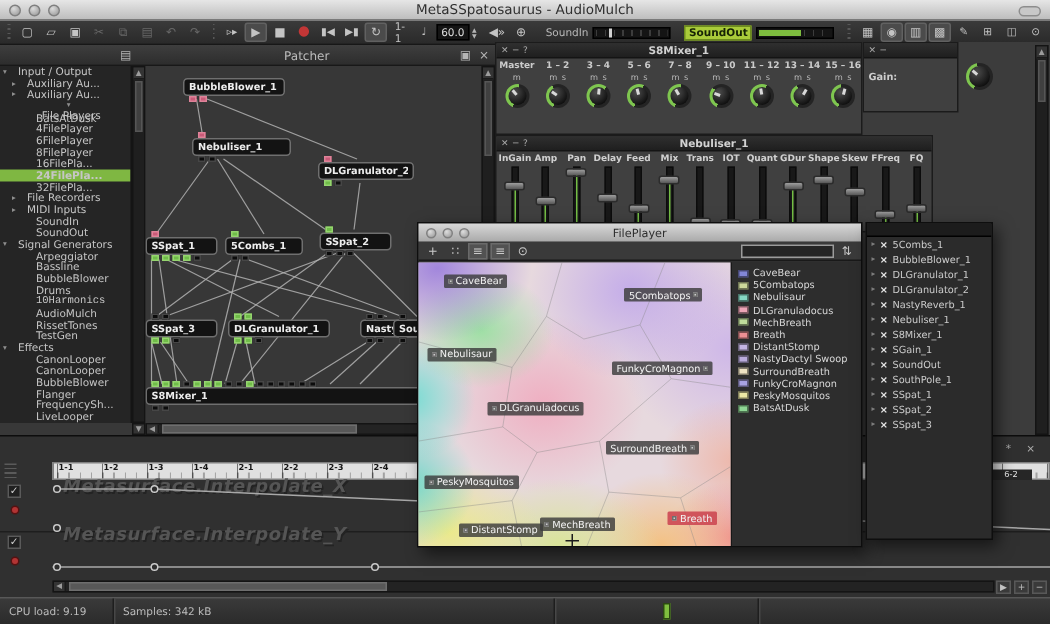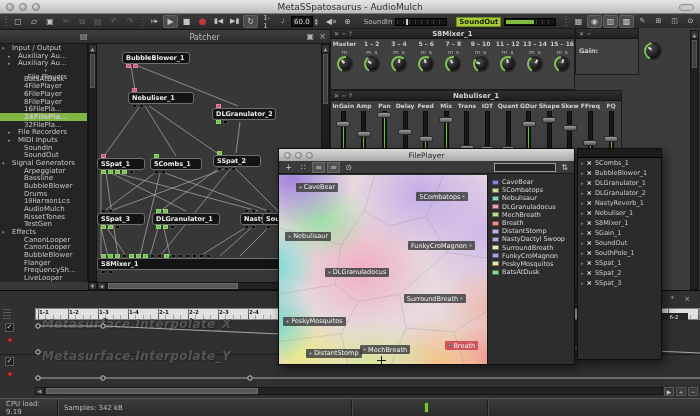--- a/index.html
+++ b/index.html
@@ -837,21 +837,21 @@
       <div class="hthumb" style="width:212px"></div>
     </div>
     <div class="abtns">
       <div class="abtn">▶</div>
       <div class="abtn">+</div>
       <div class="abtn">−</div>
     </div>
   </div>
 
   <div class="statusbar">
-    <div class="scell" style="width:58px">CPU load: 9.19</div>
+    <div class="scell" style="width:76px">CPU load: 9.19</div>
     <div class="scell" style="width:294px">Samples: 342 kB</div>
     <div class="scell" style="width:136px;position:relative">
       <div class="sgreen"></div>
     </div>
     <div class="scell" style="flex:1;border-right:none"></div>
   </div>
 
   <div class="ms">
     <div class="ms-title">
       <div class="mlights">

